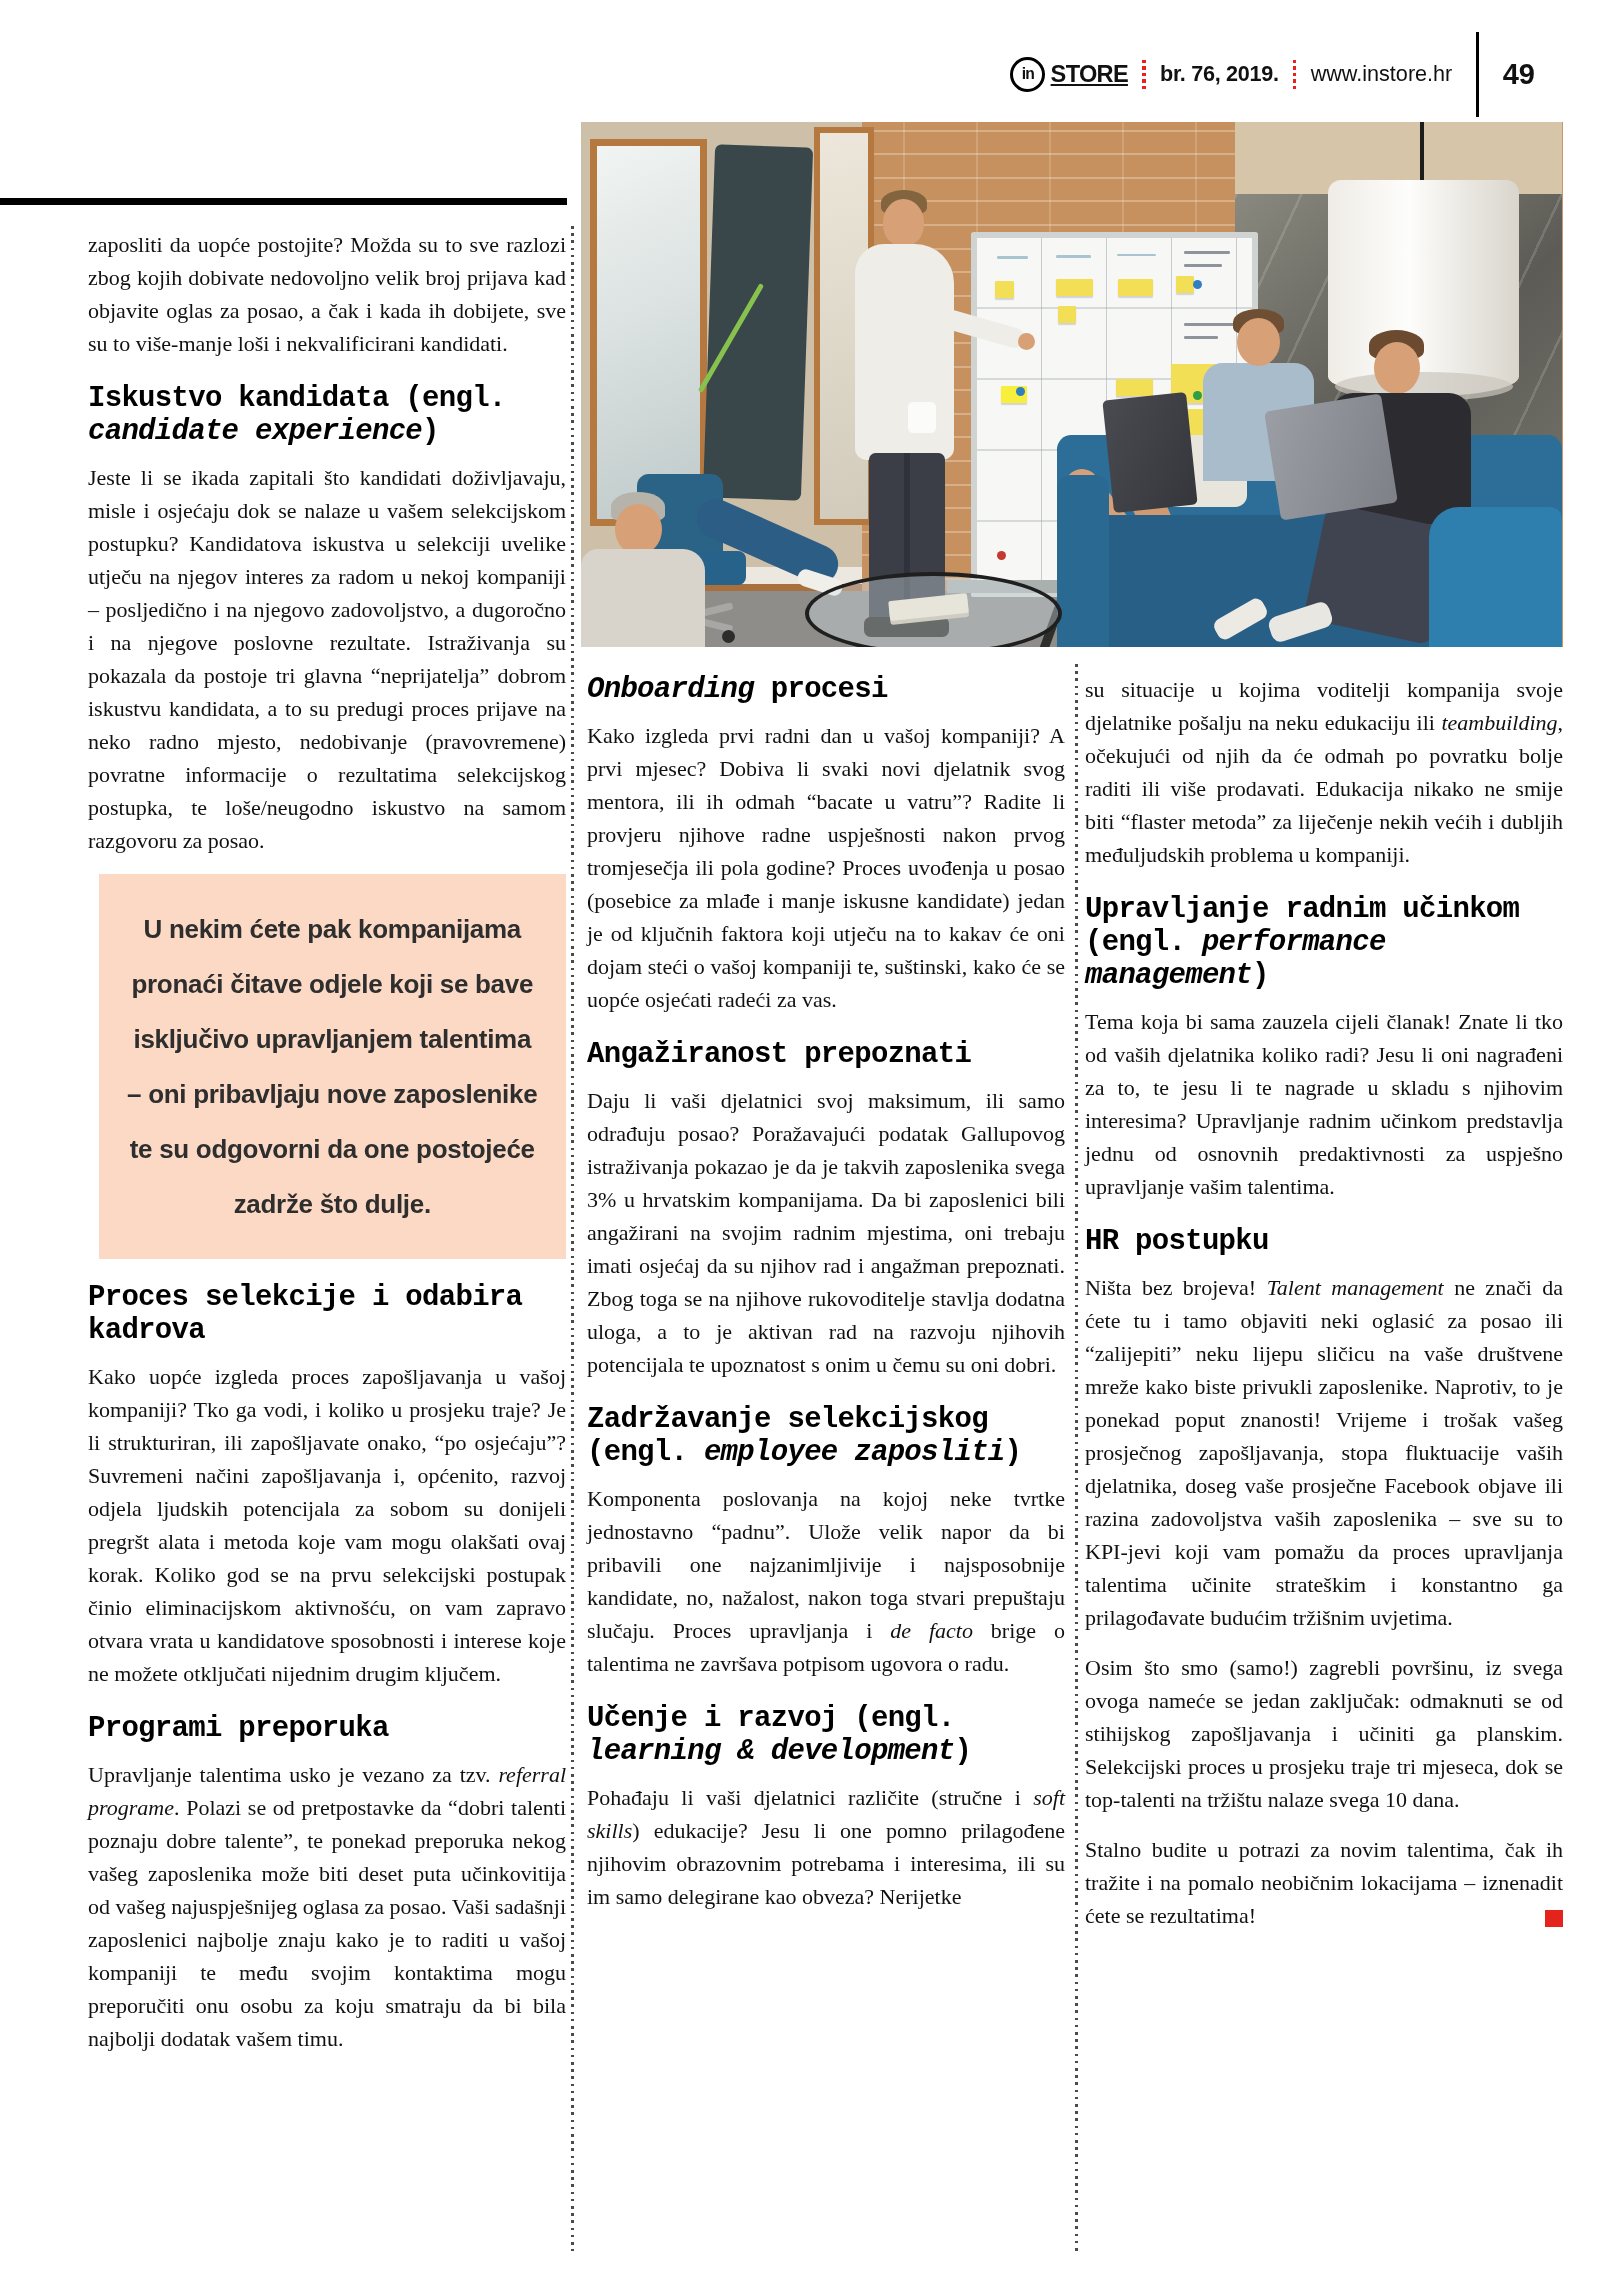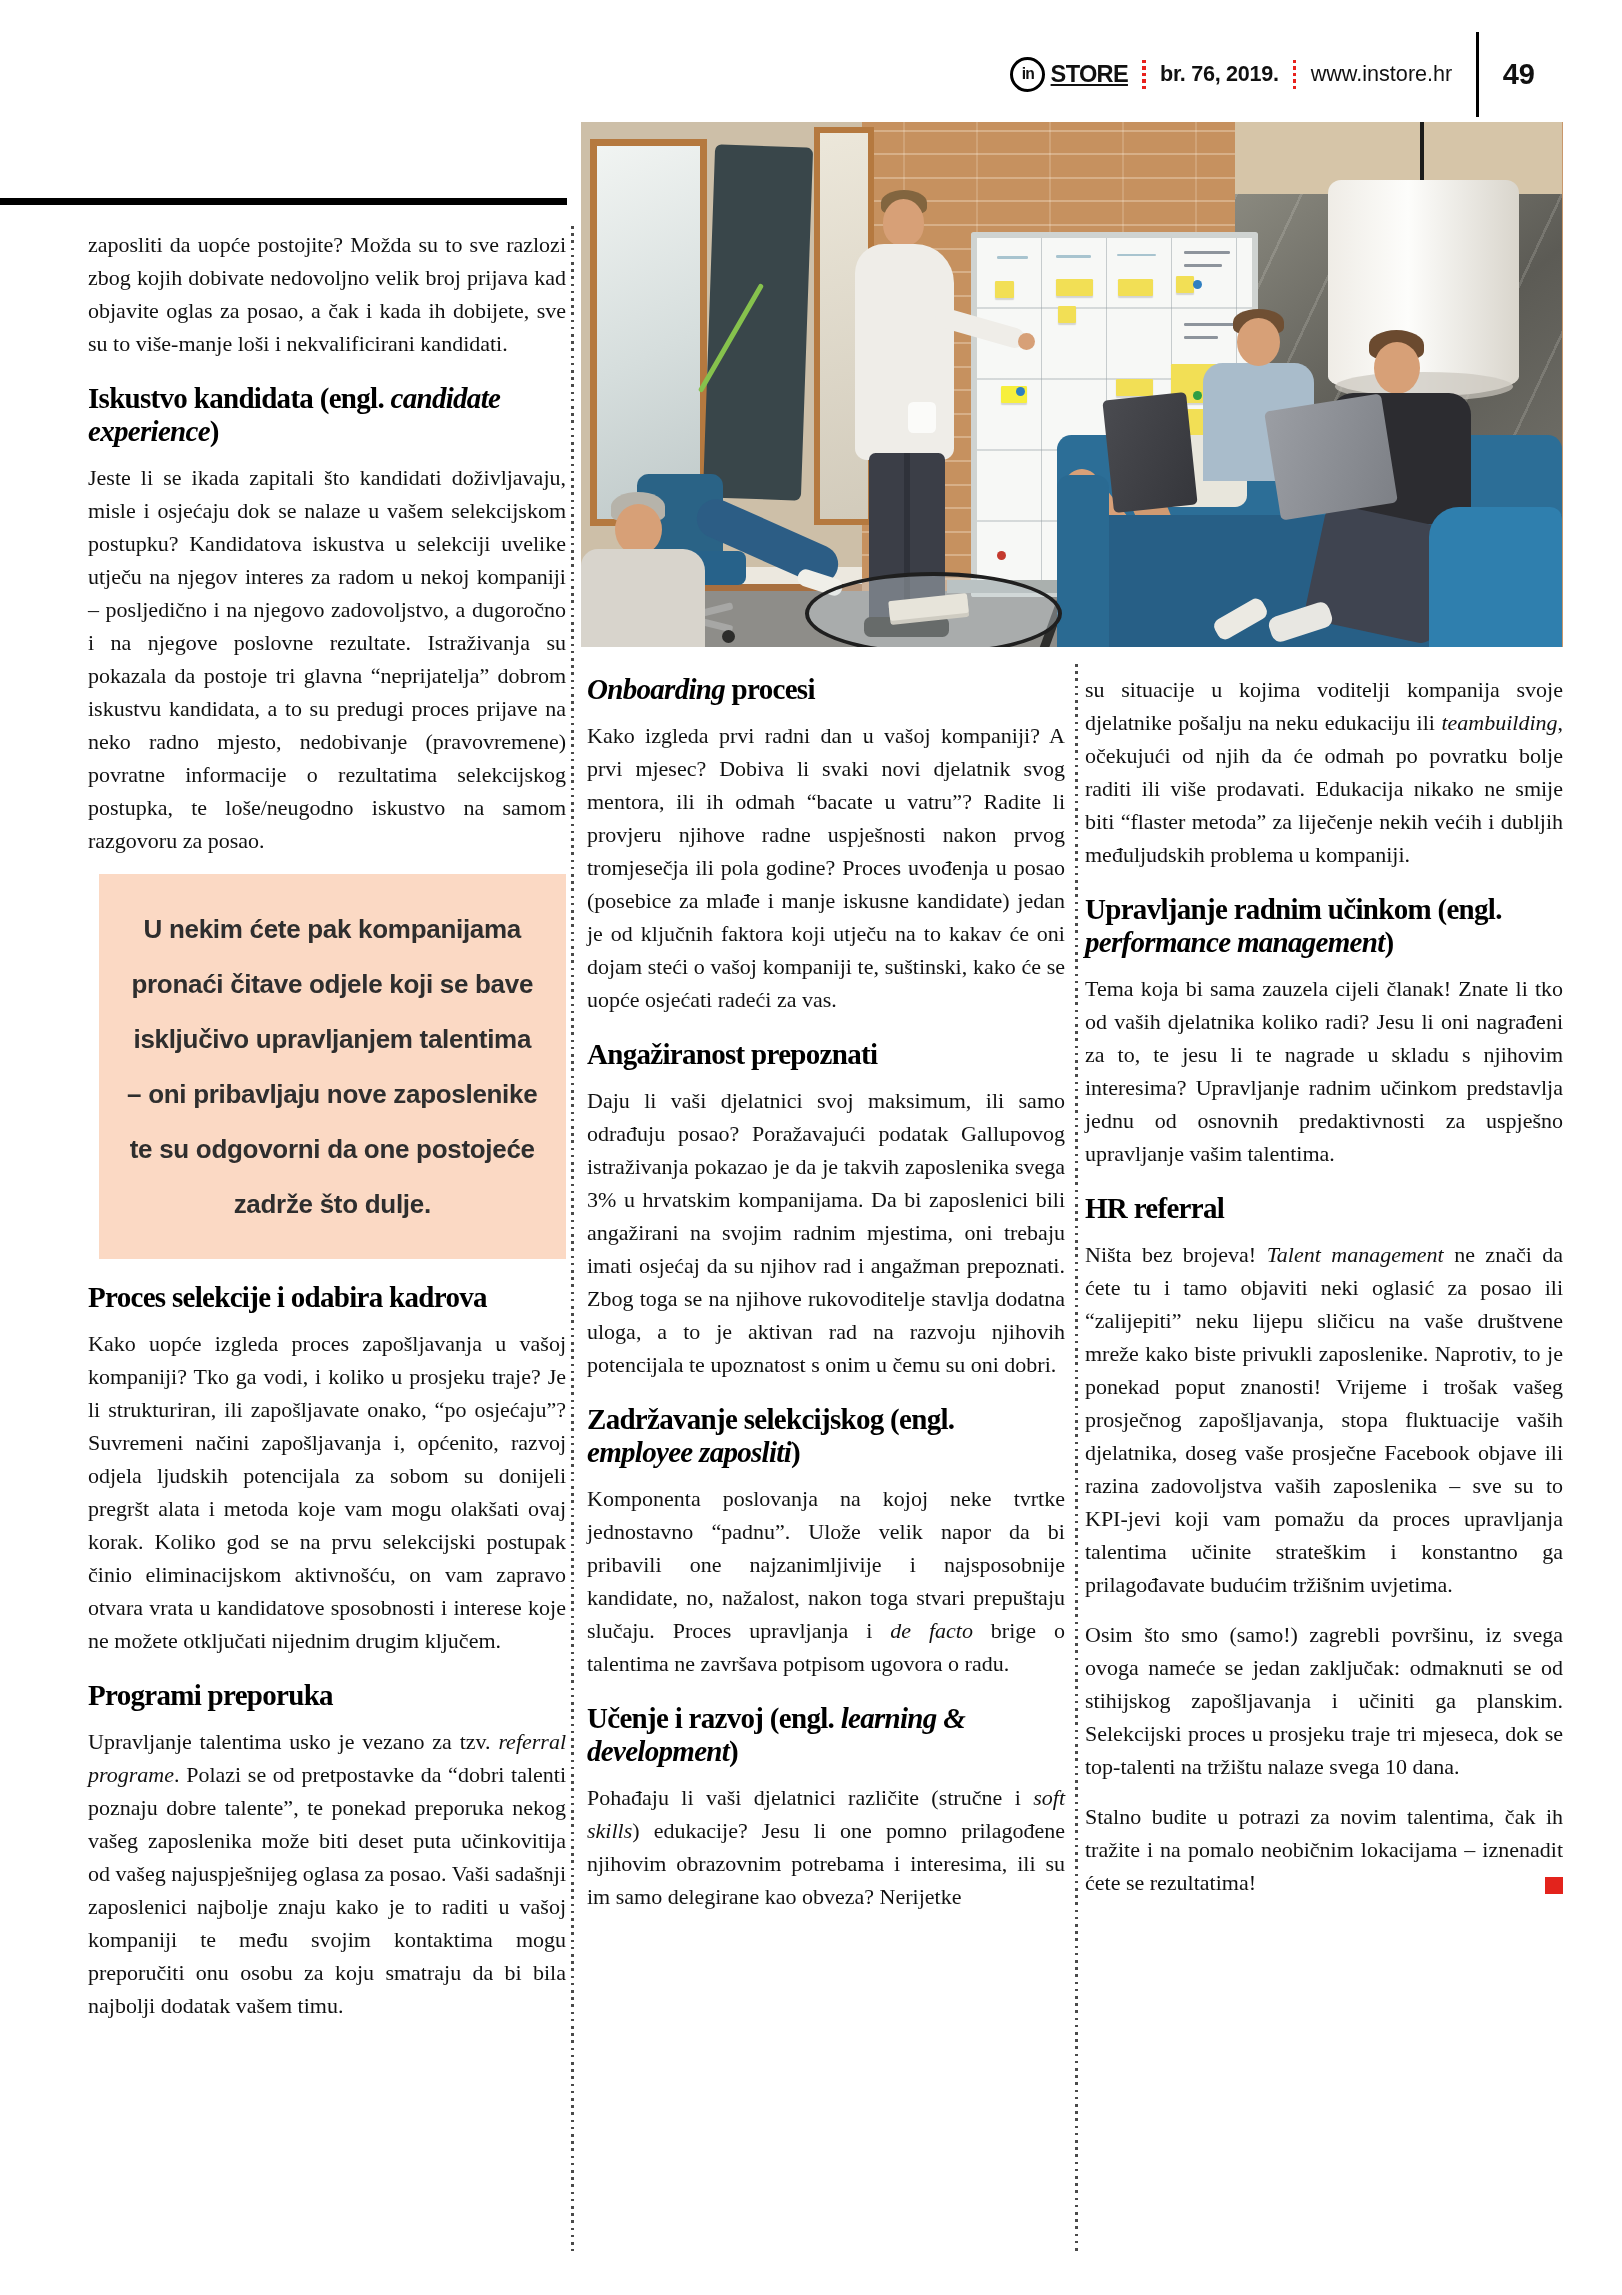--- a/index.html
+++ b/index.html
@@ -25,21 +25,21 @@
   .vsep1{left:571px;top:226px;height:2025px;}
   .vsep2{left:1075px;top:664px;height:1587px;}
 
   
   .col{position:absolute;width:478px;}
   .col1{left:88px;top:228px;}
   .col2{left:587px;top:673px;}
   .col3{left:1085px;top:673px;}
   .body{font-size:22px;line-height:33px;text-align:justify;margin:0 0 17px 0;}
   .body .it{font-style:italic;}
-  .shead{font-family:Liberation Serif, serif;font-weight:700;font-size:29px;line-height:33px;
+  .shead{font-family:Liberation Mono, monospace;font-weight:700;font-size:29px;line-height:33px;
          letter-spacing:-0.7px;color:#000;margin:22px 0 13px 0;}
   .shead .it{font-style:italic;}
   .shead.first{margin-top:0;}
   .highlight{background:#fbd9c4;margin:10.5px 0 19.6px 10.5px;padding:27.5px 18.3px;
              font-family:"Liberation Sans",sans-serif;font-weight:700;font-size:26px;line-height:55px;
              letter-spacing:-0.3px;color:#2e2e2e;text-align:center;white-space:pre-line;}
   .endmark{float:right;width:17.7px;height:17.7px;background:#e3231c;margin-top:10.5px;}
 
   
   .photo{position:absolute;left:581px;top:122px;width:982px;height:525px;background:#c9976b;overflow:hidden;}
@@ -256,20 +256,20 @@
     <h3 class="shead"><span>Zadržavanje selekcijskog (engl. </span><span class="it">employee zaposliti</span><span>)</span></h3>
     <p class="body"><span>Komponenta poslovanja na kojoj neke tvrtke jednostavno “padnu”. Ulože velik napor da bi pribavili one najzanimljivije i najsposobnije kandidate, no, nažalost, nakon toga stvari prepuštaju slučaju. Proces upravljanja i </span><span class="it">de facto</span><span> brige o talentima ne završava potpisom ugovora o radu.</span></p>
     <h3 class="shead"><span>Učenje i razvoj (engl. </span><span class="it">learning &amp; development</span><span>)</span></h3>
     <p class="body"><span>Pohađaju li vaši djelatnici različite (stručne i </span><span class="it">soft skills</span><span>) edukacije? Jesu li one pomno prilagođene njihovim obrazovnim potrebama i interesima, ili su im samo delegirane kao obveza? Nerijetke</span></p>
   </div>
 
   <div class="col col3">
     <p class="body"><span>su situacije u kojima voditelji kompanija svoje djelatnike pošalju na neku edukaciju ili </span><span class="it">teambuilding</span><span>, očekujući od njih da će odmah po povratku bolje raditi ili više prodavati. Edukacija nikako ne smije biti “flaster metoda” za liječenje nekih većih i dubljih međuljudskih problema u kompaniji.</span></p>
     <h3 class="shead"><span>Upravljanje radnim učinkom (engl. </span><span class="it">performance management</span><span>)</span></h3>
     <p class="body"><span>Tema koja bi sama zauzela cijeli članak! Znate li tko od vaših djelatnika koliko radi? Jesu li oni nagrađeni za to, te jesu li te nagrade u skladu s njihovim interesima? Upravljanje radnim učinkom predstavlja jednu od osnovnih predaktivnosti za uspješno upravljanje vašim talentima.</span></p>
-    <h3 class="shead"><span>HR referral</span></h3>
+    <h3 class="shead"><span>HR postupku</span></h3>
     <p class="body"><span>Ništa bez brojeva! </span><span class="it">Talent management</span><span> ne znači da ćete tu i tamo objaviti neki oglasić za posao ili “zalijepiti” neku lijepu sličicu na vaše društvene mreže kako biste privukli zaposlenike. Naprotiv, to je ponekad poput znanosti! Vrijeme i trošak vašeg prosječnog zapošljavanja, stopa fluktuacije vaših djelatnika, doseg vaše prosječne Facebook objave ili razina zadovoljstva vaših zaposlenika – sve su to KPI-jevi koji vam pomažu da proces upravljanja talentima učinite strateškim i konstantno ga prilagođavate budućim tržišnim uvjetima.</span></p>
     <p class="body"><span>Osim što smo (samo!) zagrebli površinu, iz svega ovoga nameće se jedan zaključak: odmaknuti se od stihijskog zapošljavanja i učiniti ga planskim. Selekcijski proces u prosjeku traje tri mjeseca, dok se top-talenti na tržištu nalaze svega 10 dana.</span></p>
     <p class="body"><span><span>Stalno budite u potrazi za novim talentima, čak ih tražite i na pomalo neobičnim lokacijama – iznenadit ćete se rezultatima!</span></span><span class="endmark"></span></p>
   </div>
 
 </div>
 
 
 </body></html>

